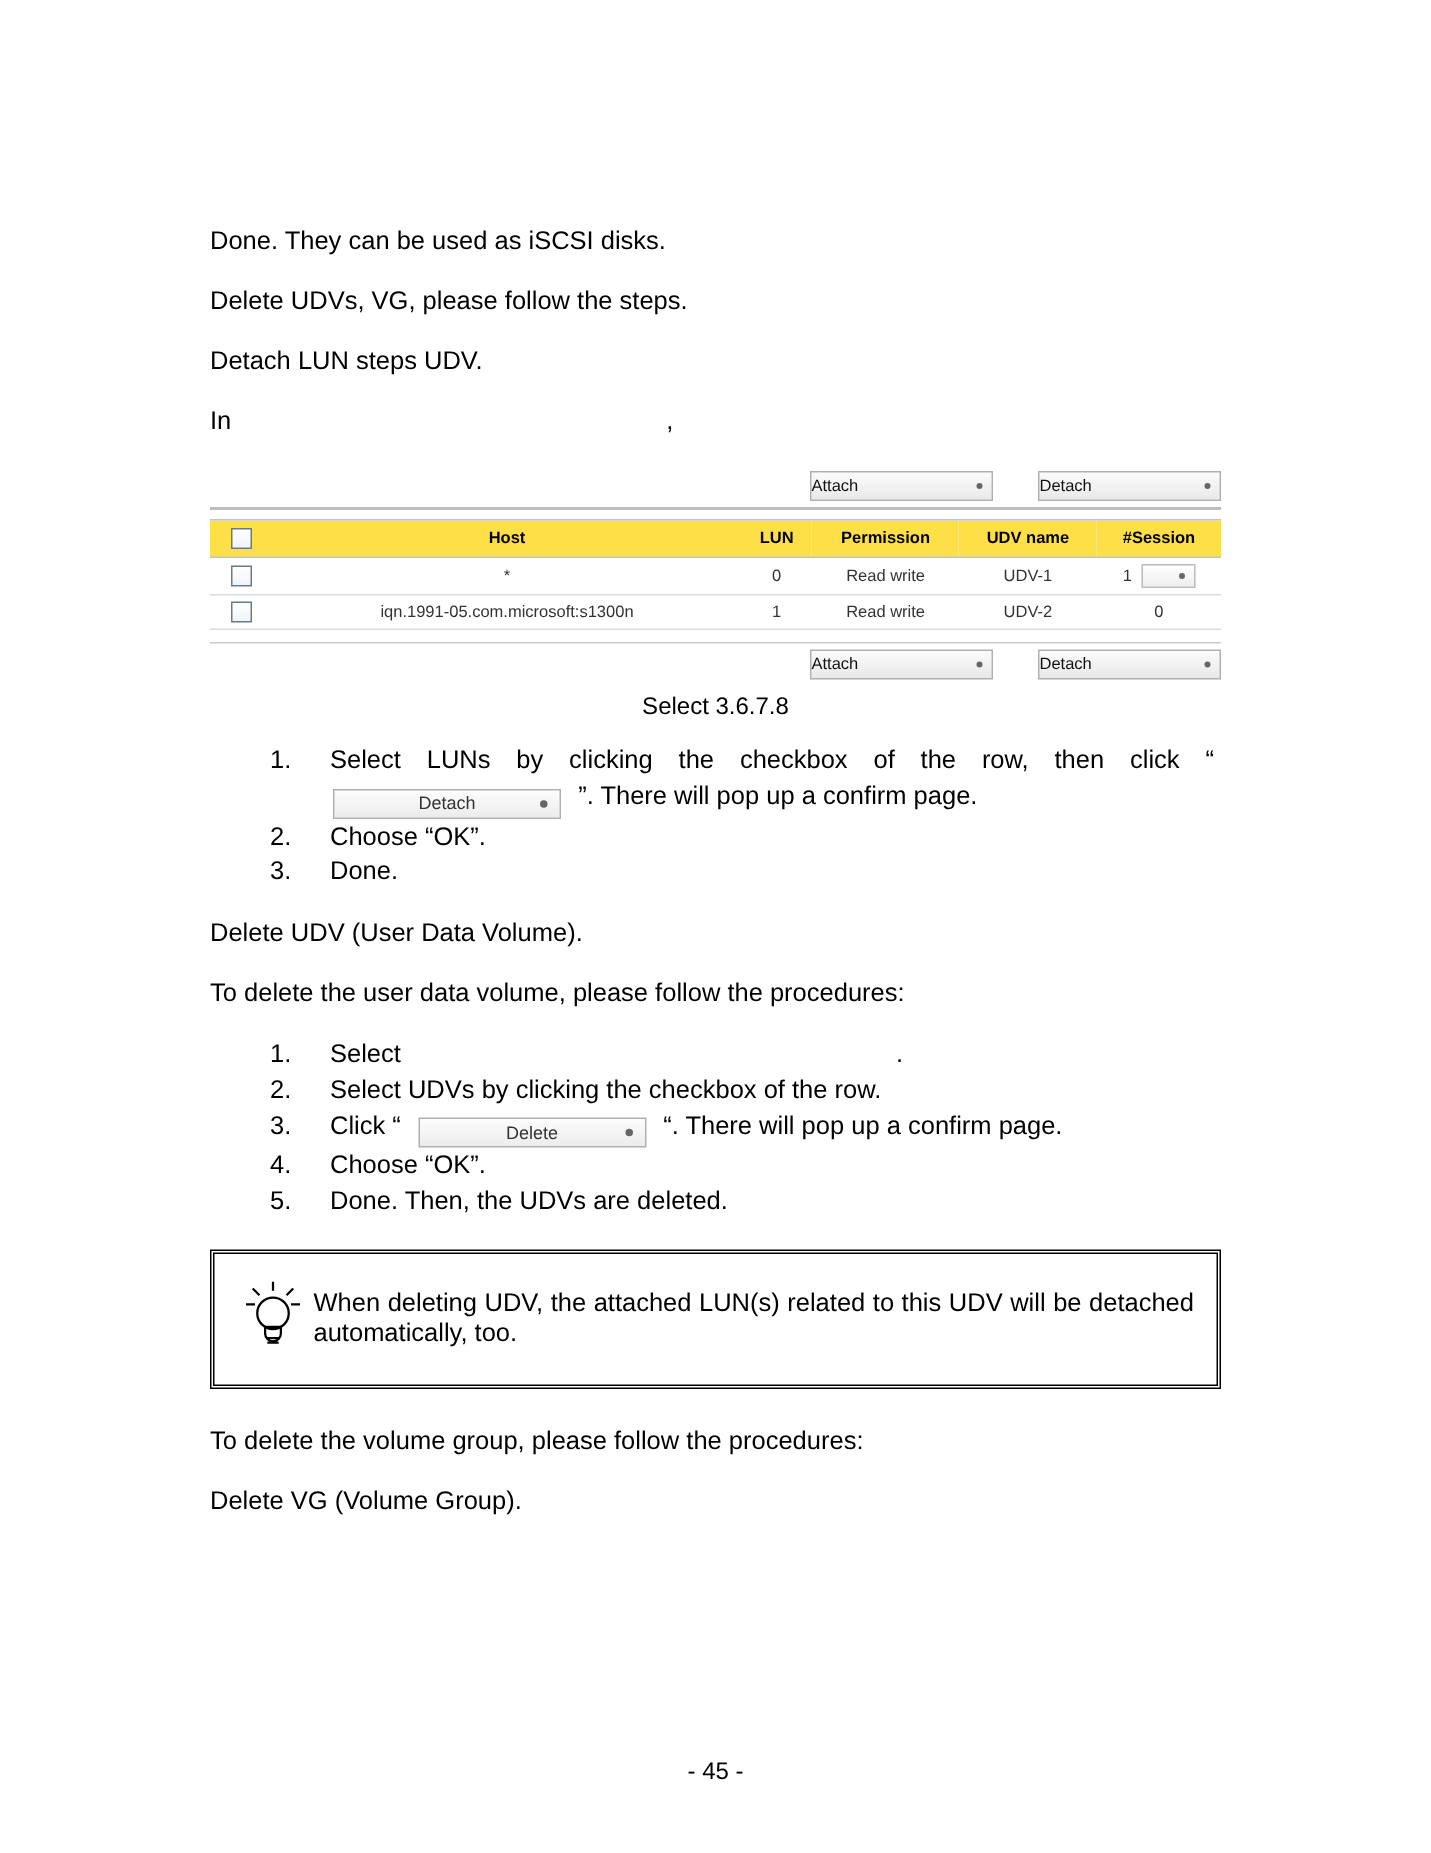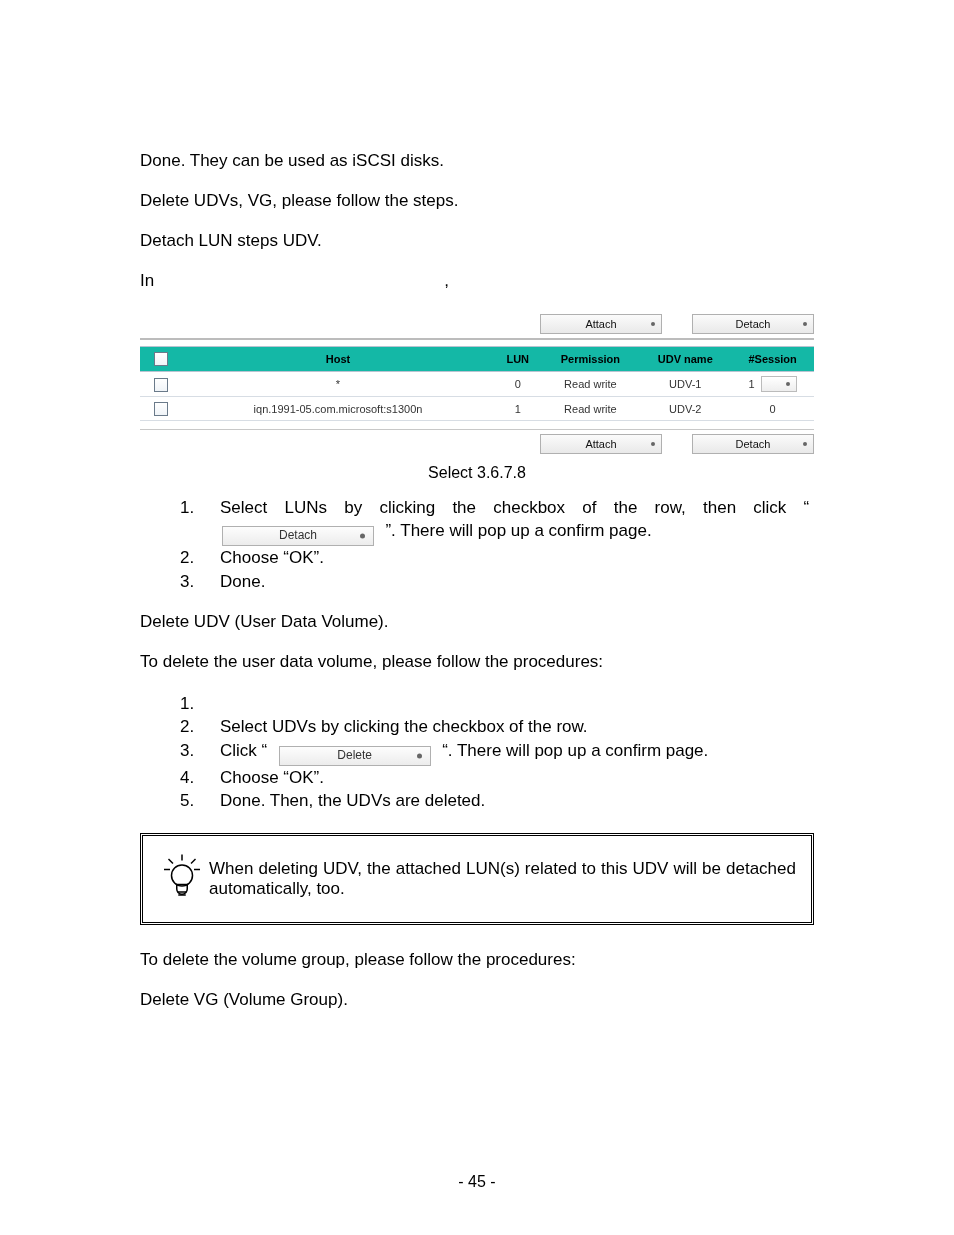--- a/index.html
+++ b/index.html
@@ -38,21 +38,20 @@
   }
   .ui-topbar, .ui-botbar {
     padding: 4px 0;
     display: flex;
     justify-content: flex-end;
     gap: 30px;
   }
   .ui-btn {
     display: inline-flex;
     align-items: center;
-    justify-content: center;
     min-width: 120px;
     height: 18px;
     border: 1px solid #b0b0b0;
     background: linear-gradient(#fbfbfb, #e9e9e9);
     font-size: 11px;
     color: #111;
     position: relative;
     cursor: pointer;
   }
   .ui-btn .dot {
@@ -79,21 +78,21 @@
   .ui-hr.thin {
     border-top: 1px solid #c8c8c8;
   }
   .ui-table {
     width: 100%;
     border-collapse: collapse;
     font-size: 11px;
     margin: 6px 0 8px 0;
   }
   .ui-table th {
-    background: #14b8a6;
+    background: #fde047;
     border-top: 1px solid #b9c4d1;
     border-bottom: 1px solid #b9c4d1;
     padding: 5px 6px;
     font-weight: bold;
     text-align: center;
   }
   .ui-table td {
     border-bottom: 1px solid #d7dde4;
     padding: 4px 6px;
     text-align: center;
@@ -293,20 +292,25 @@
       <span class="txt">Done.</span>
     </div>
   </div>
 
   <p class="para body-text indent-step">Delete UDV (User Data Volume).</p>
   <p class="para body-text">To delete the user data volume, please follow the procedures:</p>
 
   <div class="num-list">
     <div class="num-item">
       <span class="num">1.</span>
+      <span class="txt" style="display:flex;">
+        <span>Select</span>
+        <span style="flex:0 0 330px;"></span>
+        <span>.</span>
+      </span>
     </div>
     <div class="num-item">
       <span class="num">2.</span>
       <span class="txt">Select UDVs by clicking the checkbox of the row.</span>
     </div>
     <div class="num-item">
       <span class="num">3.</span>
       <span class="txt">
         <span>Click “&nbsp;</span>
         <span class="inline-btn">

